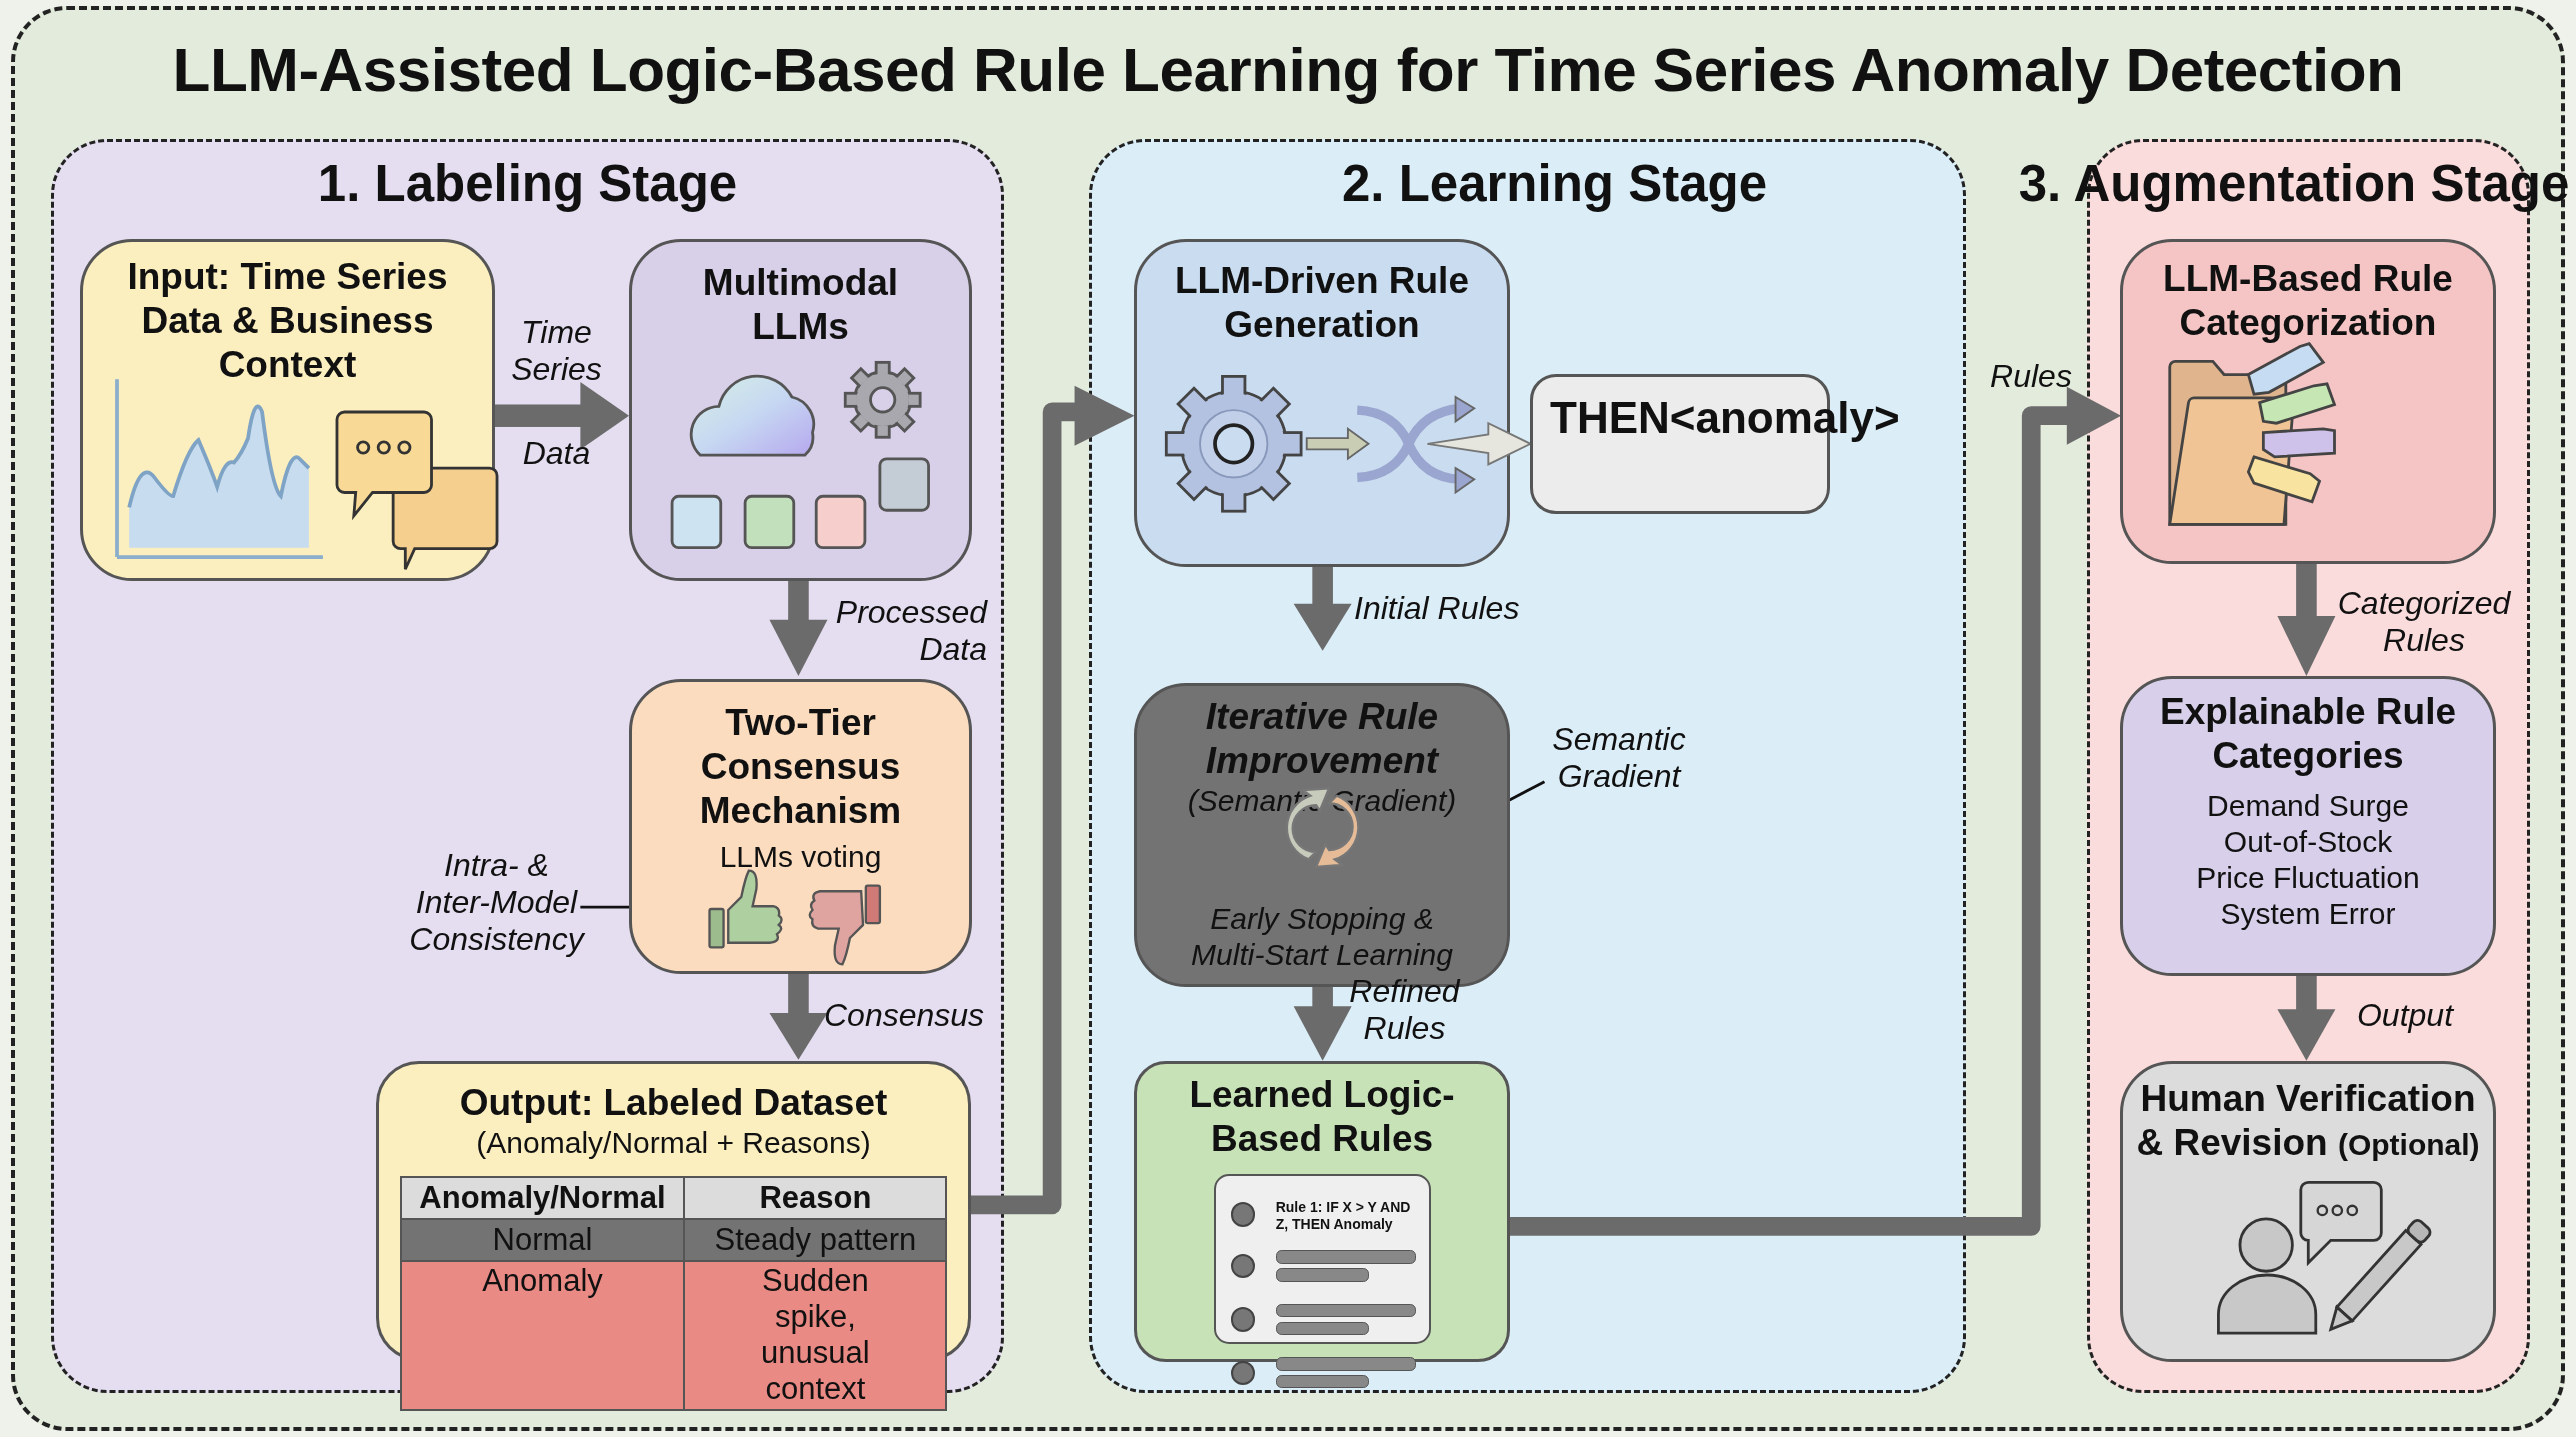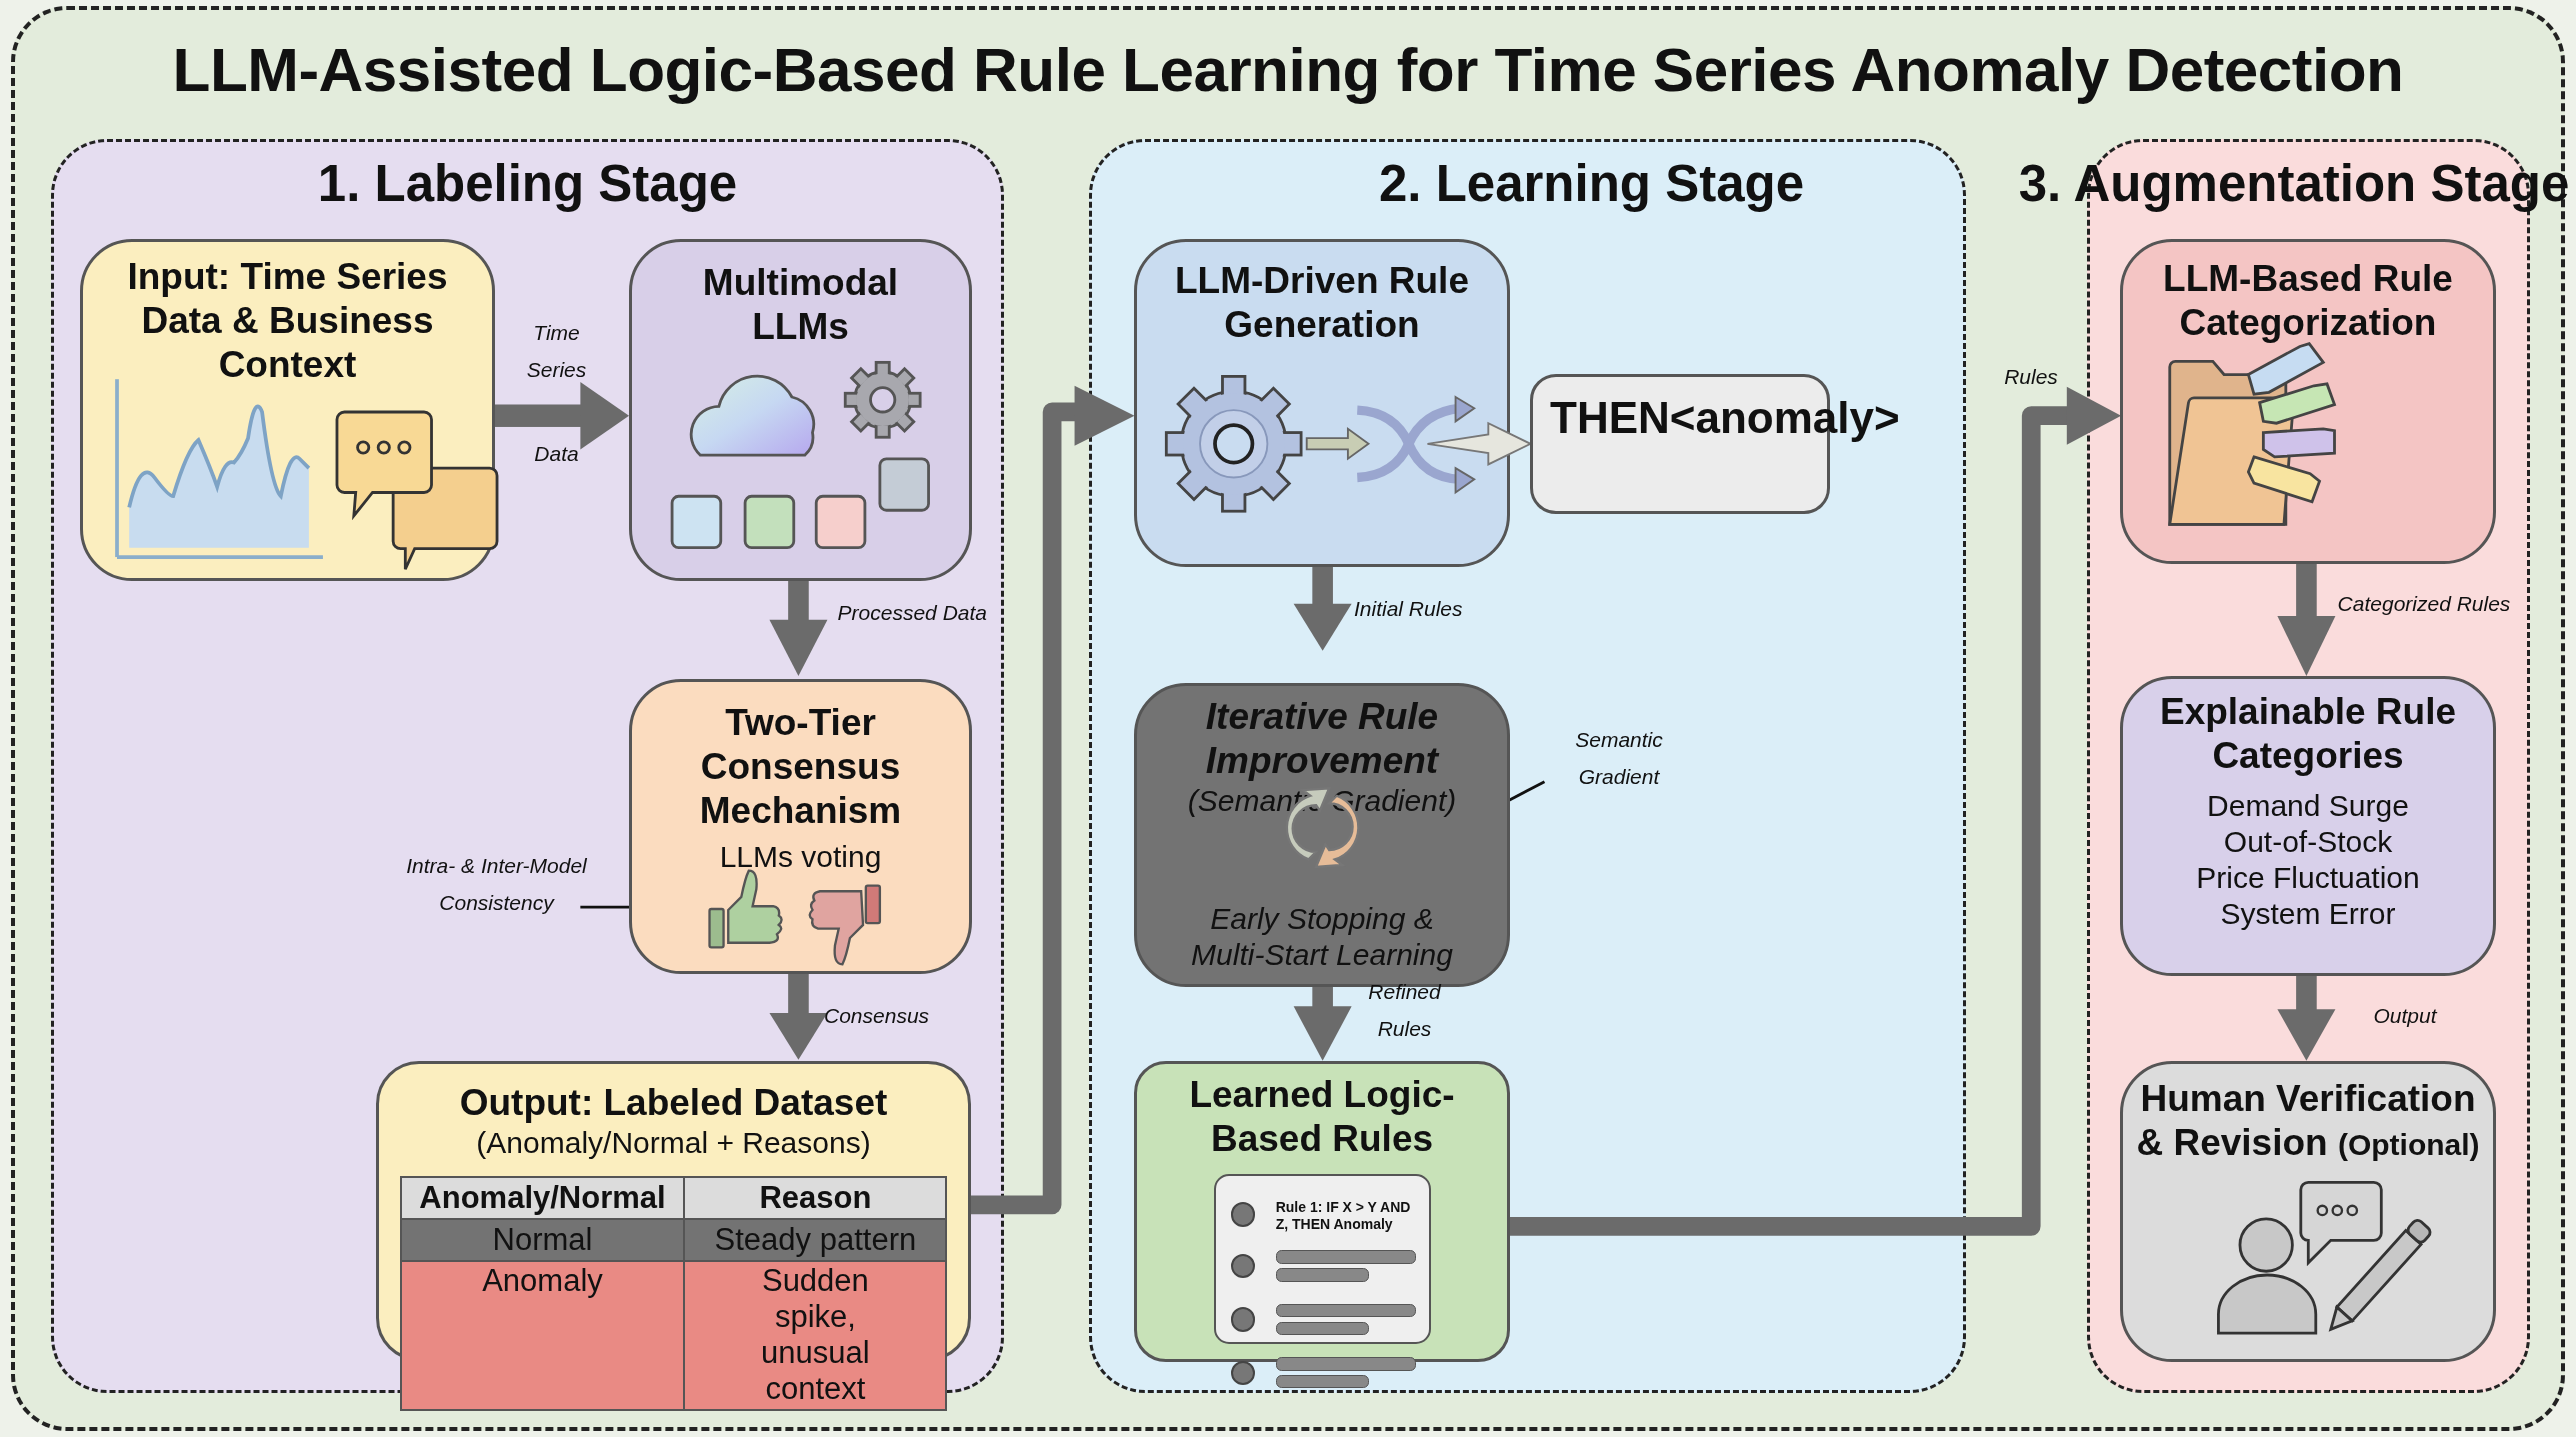--- a/index.html
+++ b/index.html
@@ -9,21 +9,21 @@
   .outer { left:11.2px; top:5.6px; width:2554px; height:1425px; border:4.7px dashed #222; border-radius:56px; background:#e3ecdc; }
   .title { left:0; top:34px; width:2576px; text-align:center; font-weight:bold; font-size:62px; letter-spacing:-0.5px; }
   .stage { border:3.7px dashed #222; border-radius:56px; }
   .st1 { left:51px; top:139px; width:953px; height:1254px; background:#e5ddf0; }
   .st2 { left:1089px; top:139px; width:877px; height:1254px; background:#dbeef8; }
   .st3 { left:2087px; top:139px; width:443px; height:1254px; background:#fadcdc; }
   .stage-title { font-weight:bold; font-size:51px; text-align:center; white-space:nowrap; }
   .box { border:3.7px solid #555; border-radius:52px; text-align:center; }
   .bt { font-weight:bold; font-size:37px; line-height:44px; }
   .bs { font-size:30px; line-height:36px; }
-  .lbl { font-style:italic; font-size:21px; line-height:37px; color:#111; }
+  .lbl { font-style:italic; font-size:32px; line-height:37px; color:#111; }
   svg { position:absolute; left:0; top:0; overflow:visible; }
   table.ds { border-collapse:collapse; width:100%; font-size:31px; }
   table.ds td, table.ds th { border:2.8px solid #555; padding:1.9px 5.6px; text-align:center; vertical-align:top; }
   table.ds th { background:#dcdcdc; font-weight:bold; }
   .r-normal td { background:#737373; }
   .r-anom td { background:#e98a84; }
   .rule-item { display:flex; align-items:center; margin:13px 0; }
   .dot { width:20.6px; height:20.6px; border-radius:50%; background:#777; border:2.8px solid #444; margin-right:20.6px; flex:none; }
   .line { height:11.2px; border-radius:5.6px; background:#888; border:1.9px solid #555; margin:4.7px 0; }
 </style>
@@ -31,21 +31,21 @@
 <body>
 
 <div class="abs outer"></div>
 <div class="abs title">LLM-Assisted Logic-Based Rule Learning for Time Series Anomaly Detection</div>
 
 <div class="abs stage st1"></div>
 <div class="abs stage st2"></div>
 <div class="abs stage st3"></div>
 
 <div class="abs stage-title" style="left:51px;top:154px;width:953px;">1. Labeling Stage</div>
-<div class="abs stage-title" style="left:1153px;top:154px;width:877px;">2. Learning Stage</div>
+<div class="abs stage-title" style="left:1116px;top:154px;width:877px;">2. Learning Stage</div>
 <div class="abs stage-title" style="left:2013px;top:154px;width:562px;">3. Augmentation Stage</div>
 
 <svg width="2576" height="1438" viewBox="0 0 2752 1536">
   <g fill="#6b6b6b" stroke="none">
 
     <rect x="527" y="432" width="95" height="24"></rect>
     <polygon points="620,408 672,444 620,480"></polygon>
 
     <rect x="842" y="620" width="22" height="45"></rect>
     <polygon points="822,662 884,662 853,722"></polygon>

